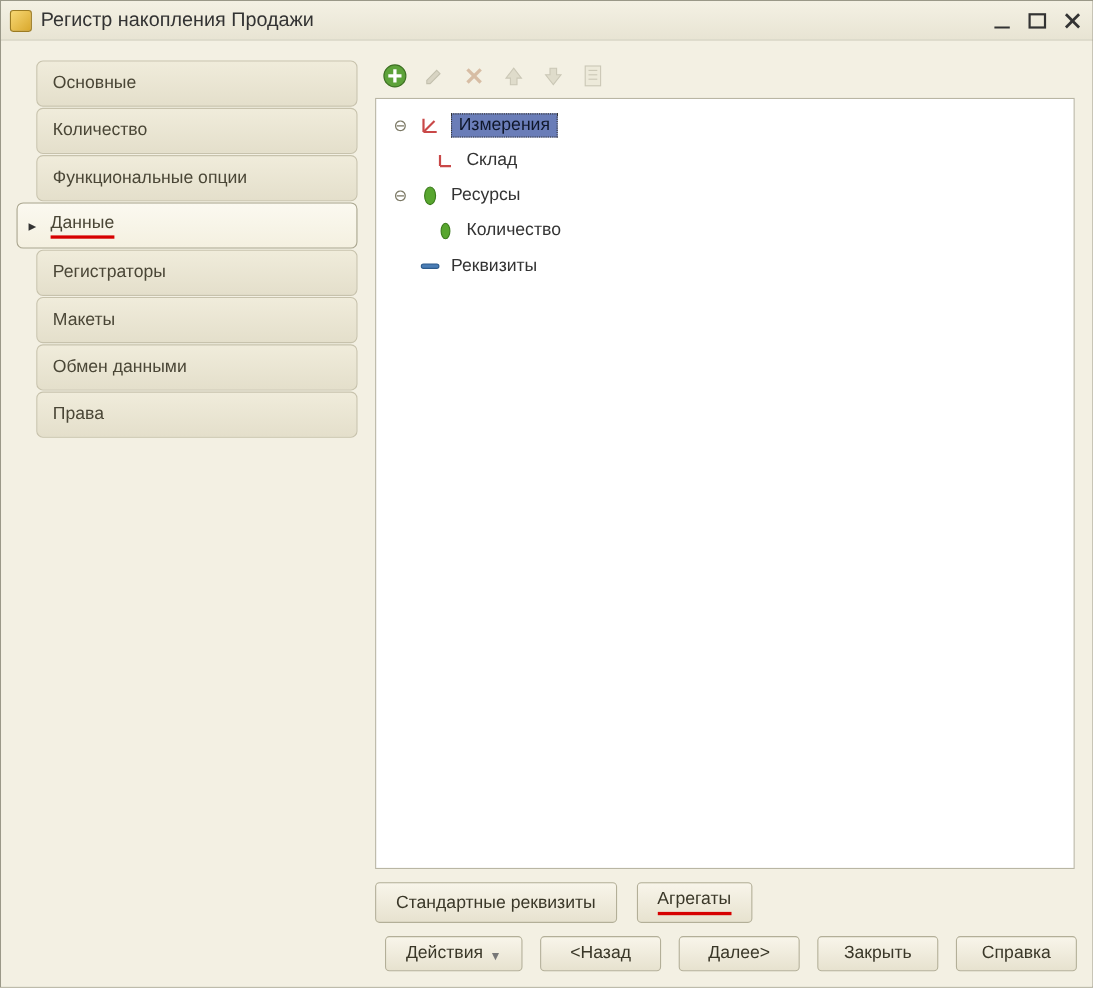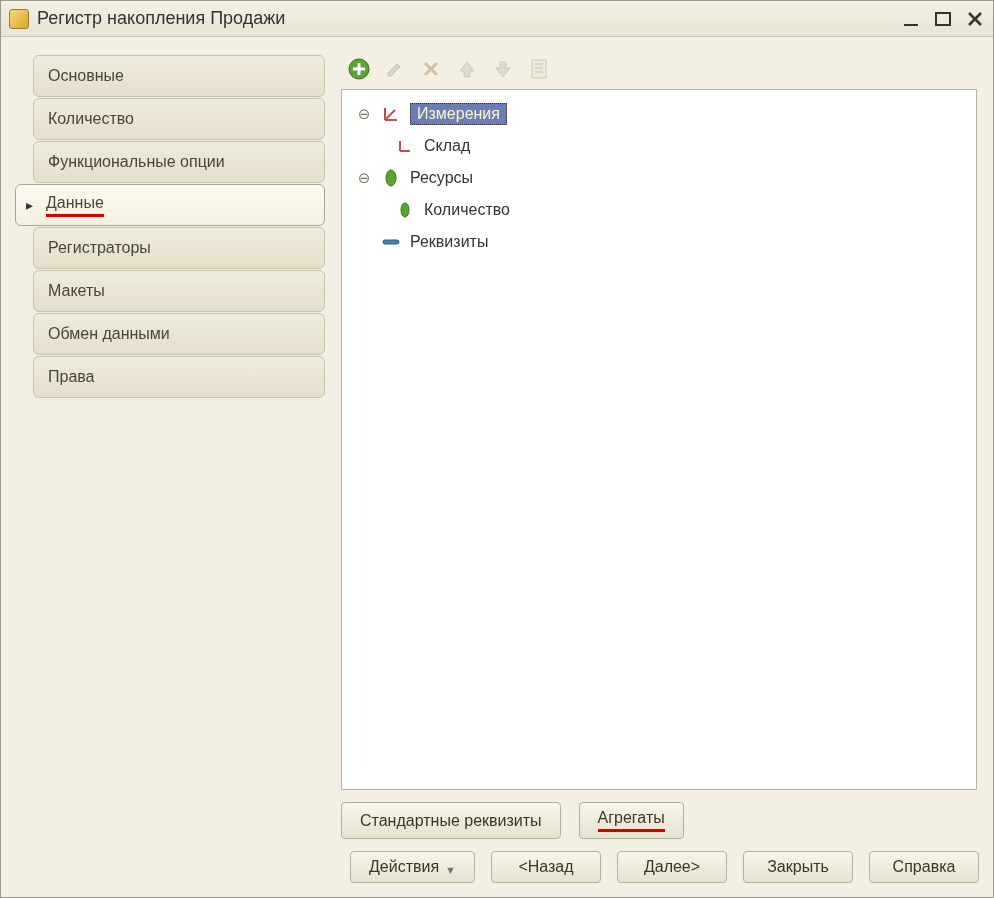--- a/index.html
+++ b/index.html
@@ -142,21 +142,21 @@
       user-select: none;
     }
     .lvl1 { padding-left: 4px; }
     .lvl2 { padding-left: 42px; }
     .node-icon {
       width: 22px; height: 20px;
       display: flex; align-items: center; justify-content: center;
     }
     .selected-label {
       background: #6a7db8;
-      color: #fef9c3;
+      color: #0f172a;
       border: 1px dotted #333;
       padding: 1px 6px;
     }
     .below-tree {
       padding: 12px 0 0 0;
       display: flex;
       gap: 18px;
     }
     .btn {
       background: linear-gradient(to bottom, #f8f5ea, #e7e2cf);

